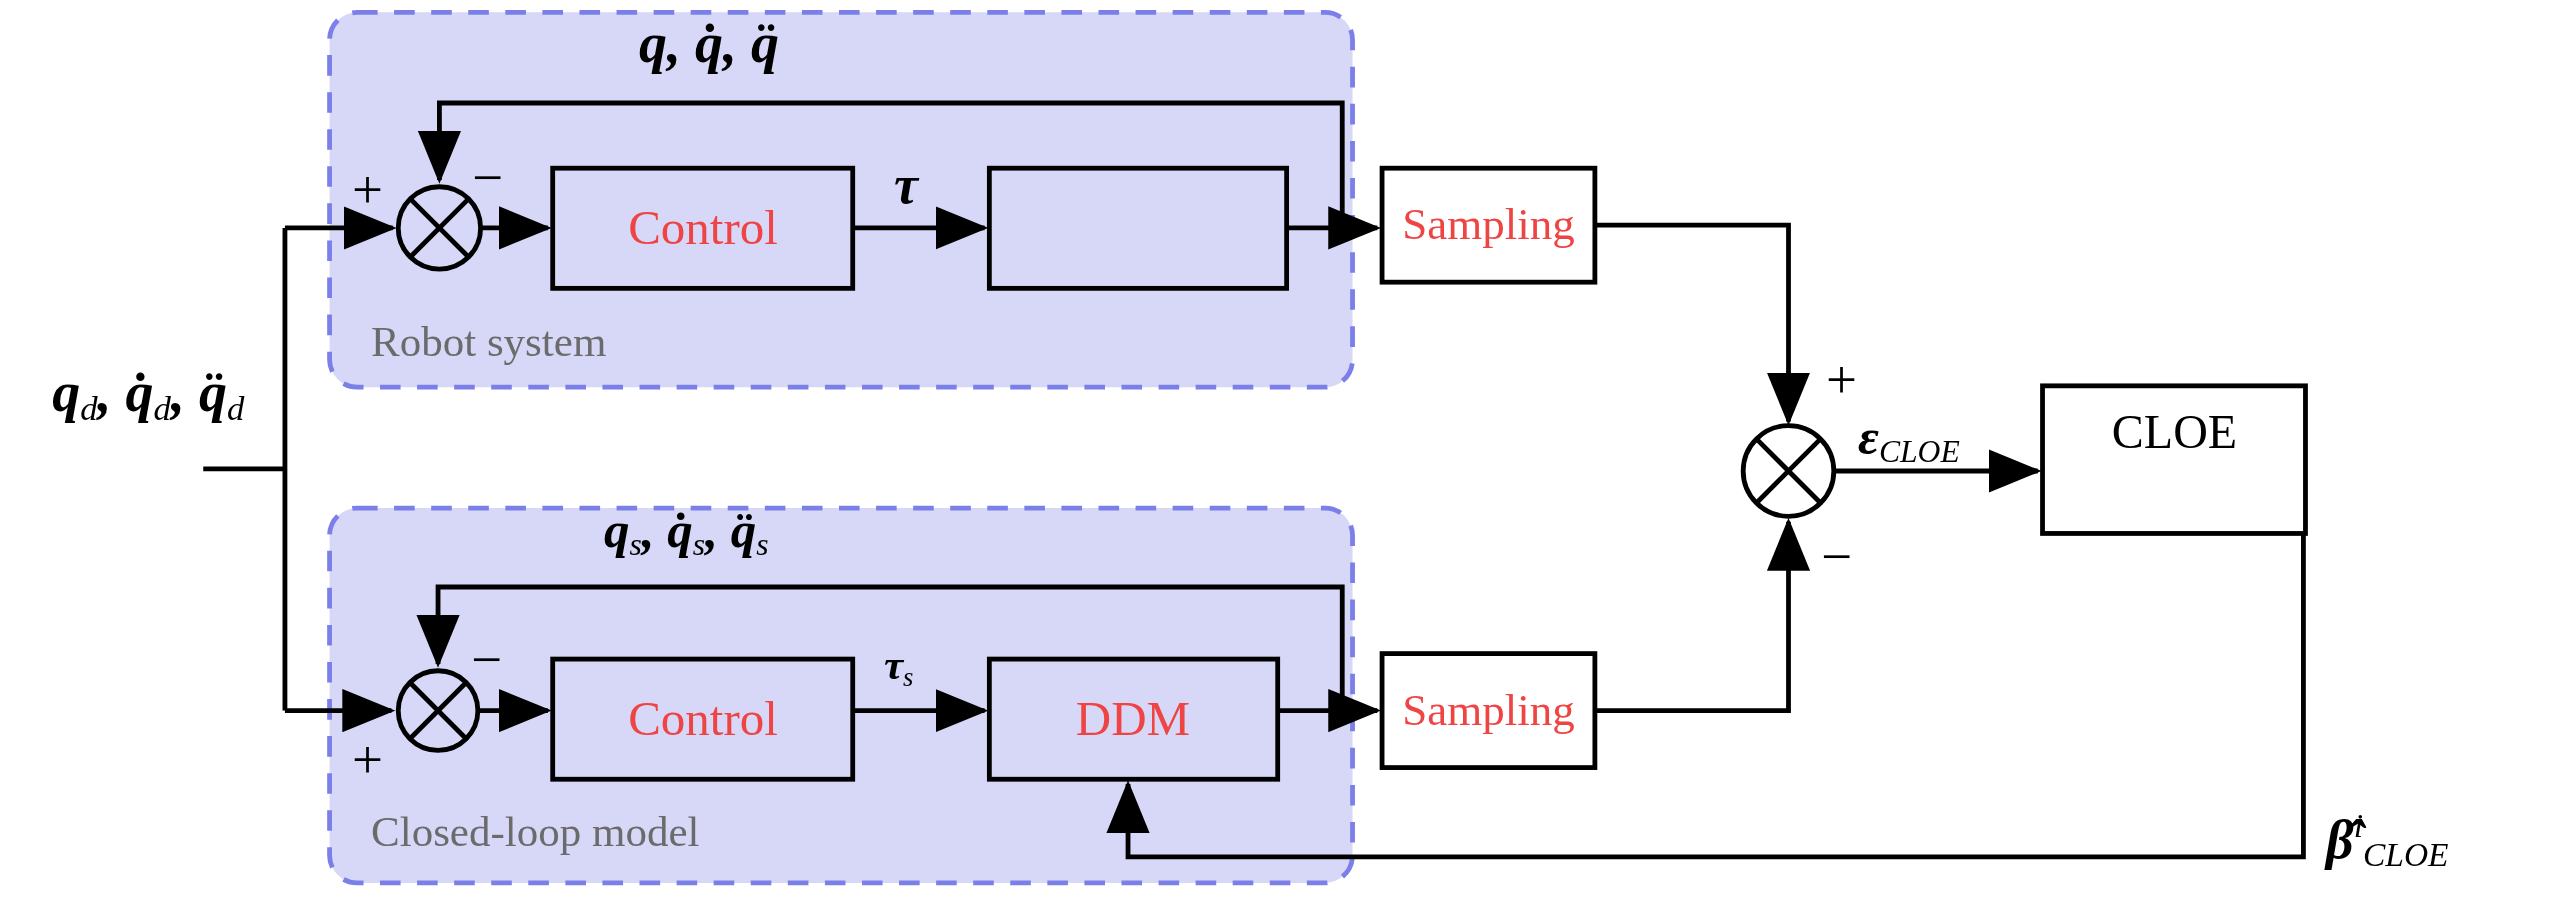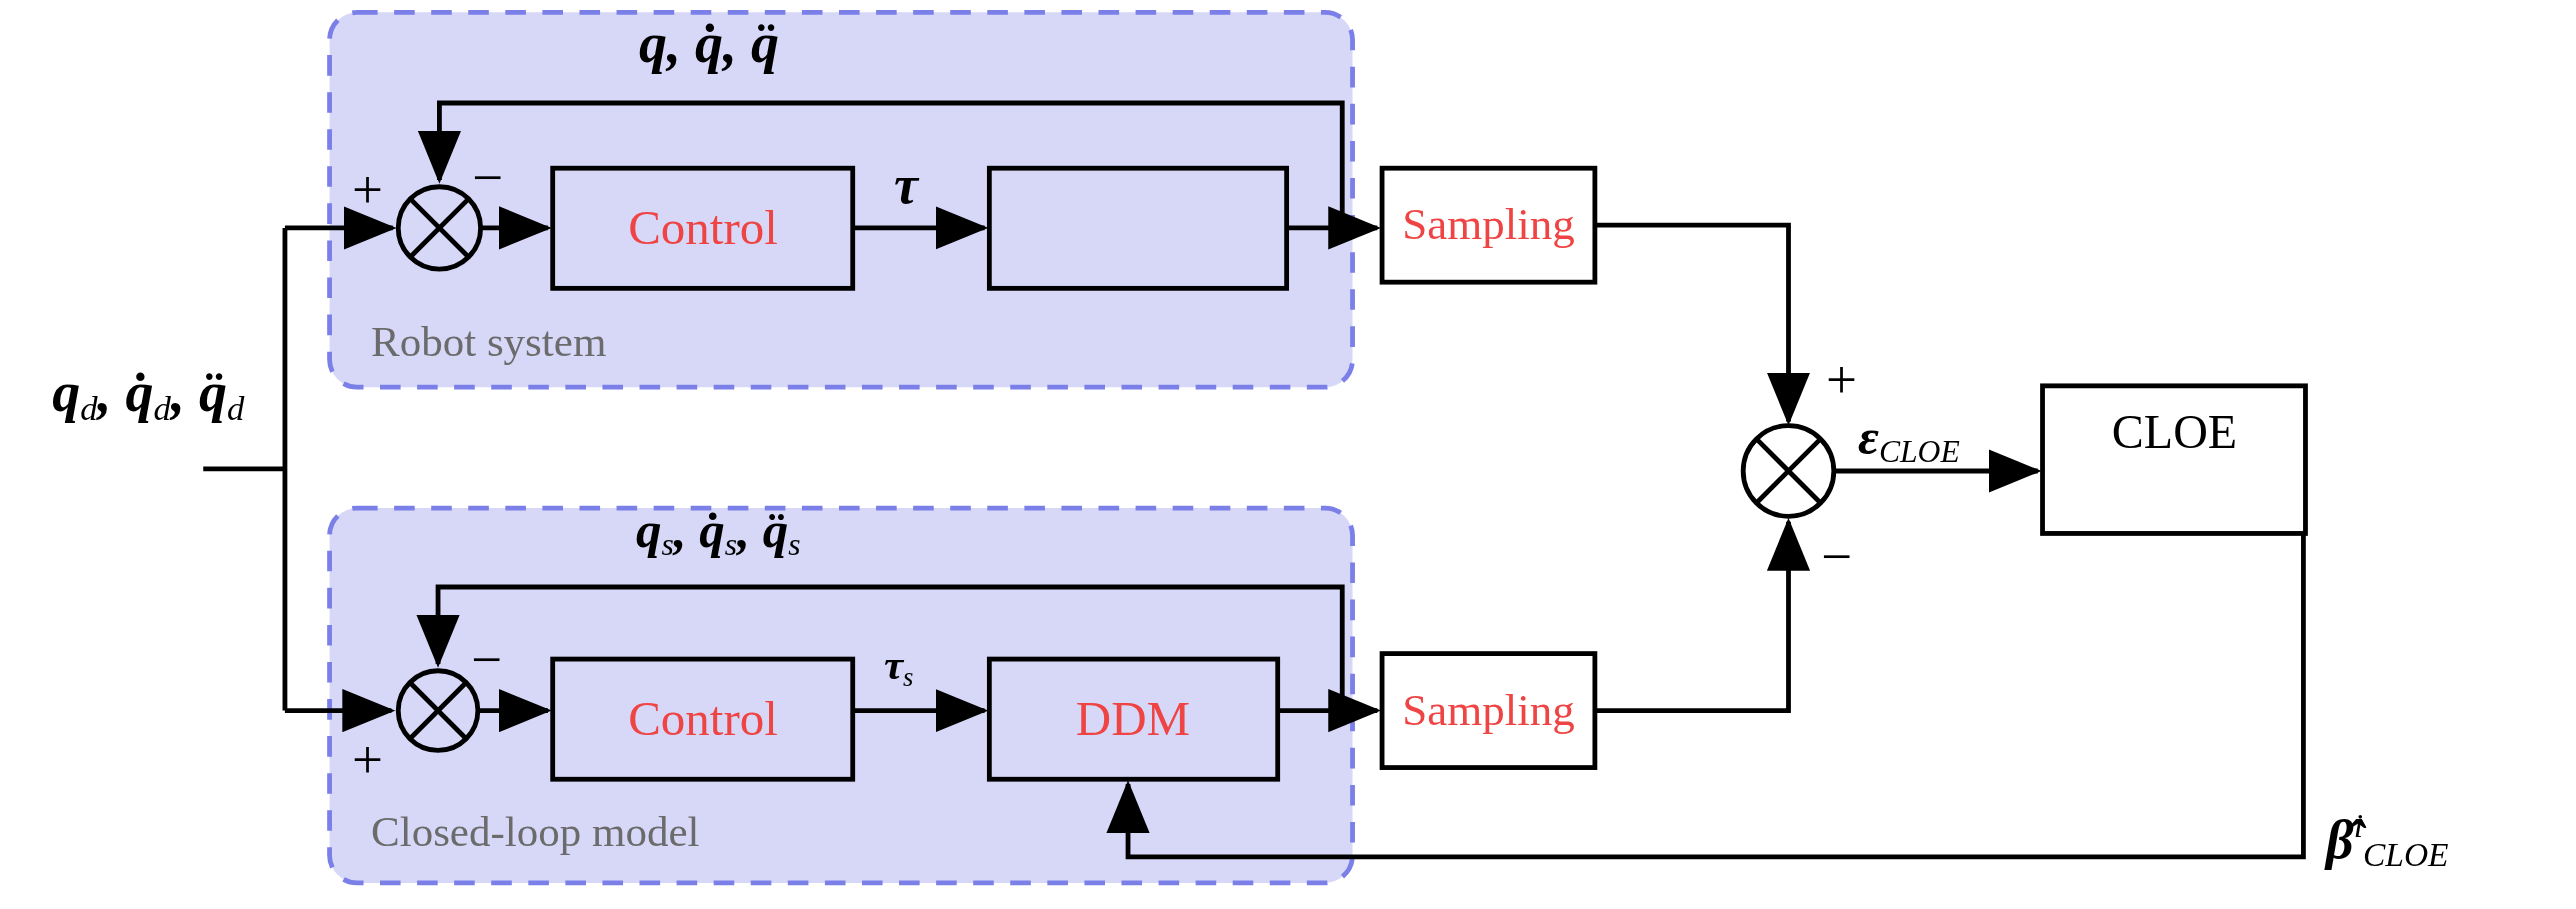--- a/index.html
+++ b/index.html
@@ -110,21 +110,21 @@
 
   <div class="panel-cap" style="left:371px;top:320px;text-align:center;">Robot system</div>
   <div class="panel-cap" style="left:371px;top:810px;">Closed-loop model</div>
 
   <div class="mathlab bi" style="left:8.2px;top:364px;font-size:56px;margin-left:44px;">
     <span>q</span><span class="sub">d</span><span>, </span><span>q̇</span><span class="sub">d</span><span>, </span><span>q̈</span><span class="sub">d</span>
   </div>
 
   <div class="mathlab bi" style="left:639px;top:15px;font-size:56px;">q, q̇, q̈</div>
 
-  <div class="mathlab bi" style="left:604px;top:505px;font-size:51px;margin-left:32px;">
+  <div class="mathlab bi" style="left:604px;top:505px;font-size:51px;">
     <span>q</span><span class="sub">s</span><span>, </span><span>q̇</span><span class="sub">s</span><span>, </span><span>q̈</span><span class="sub">s</span>
   </div>
 
   <div class="mathlab bi" style="left:894px;top:158px;font-size:54px;">
     <span>τ</span><span class="sub"></span>
   </div>
 
   <div class="mathlab bi" style="left:884px;top:643px;font-size:43px;">
     <span>τ</span><span class="sub">s</span>
   </div>

